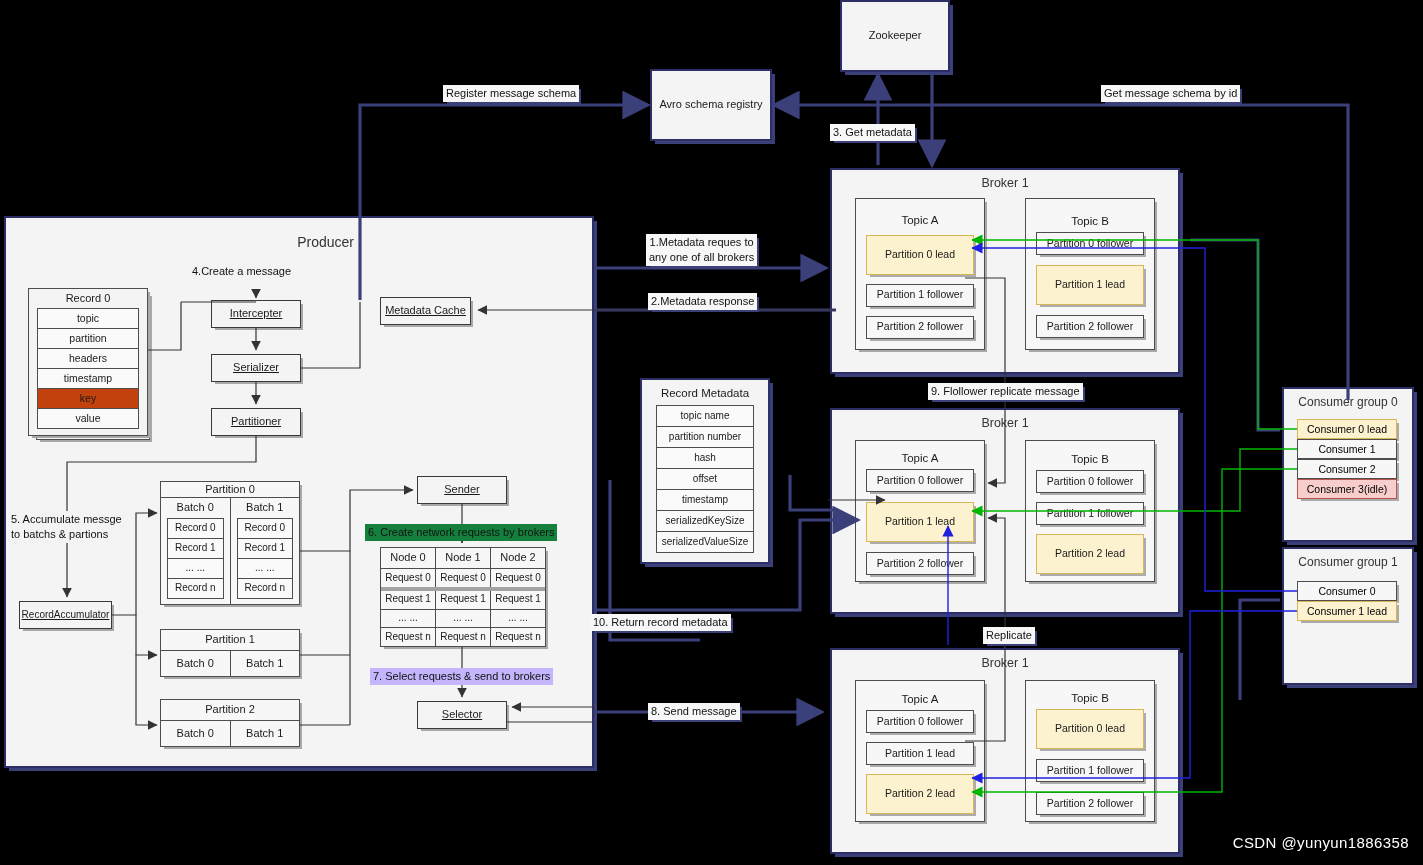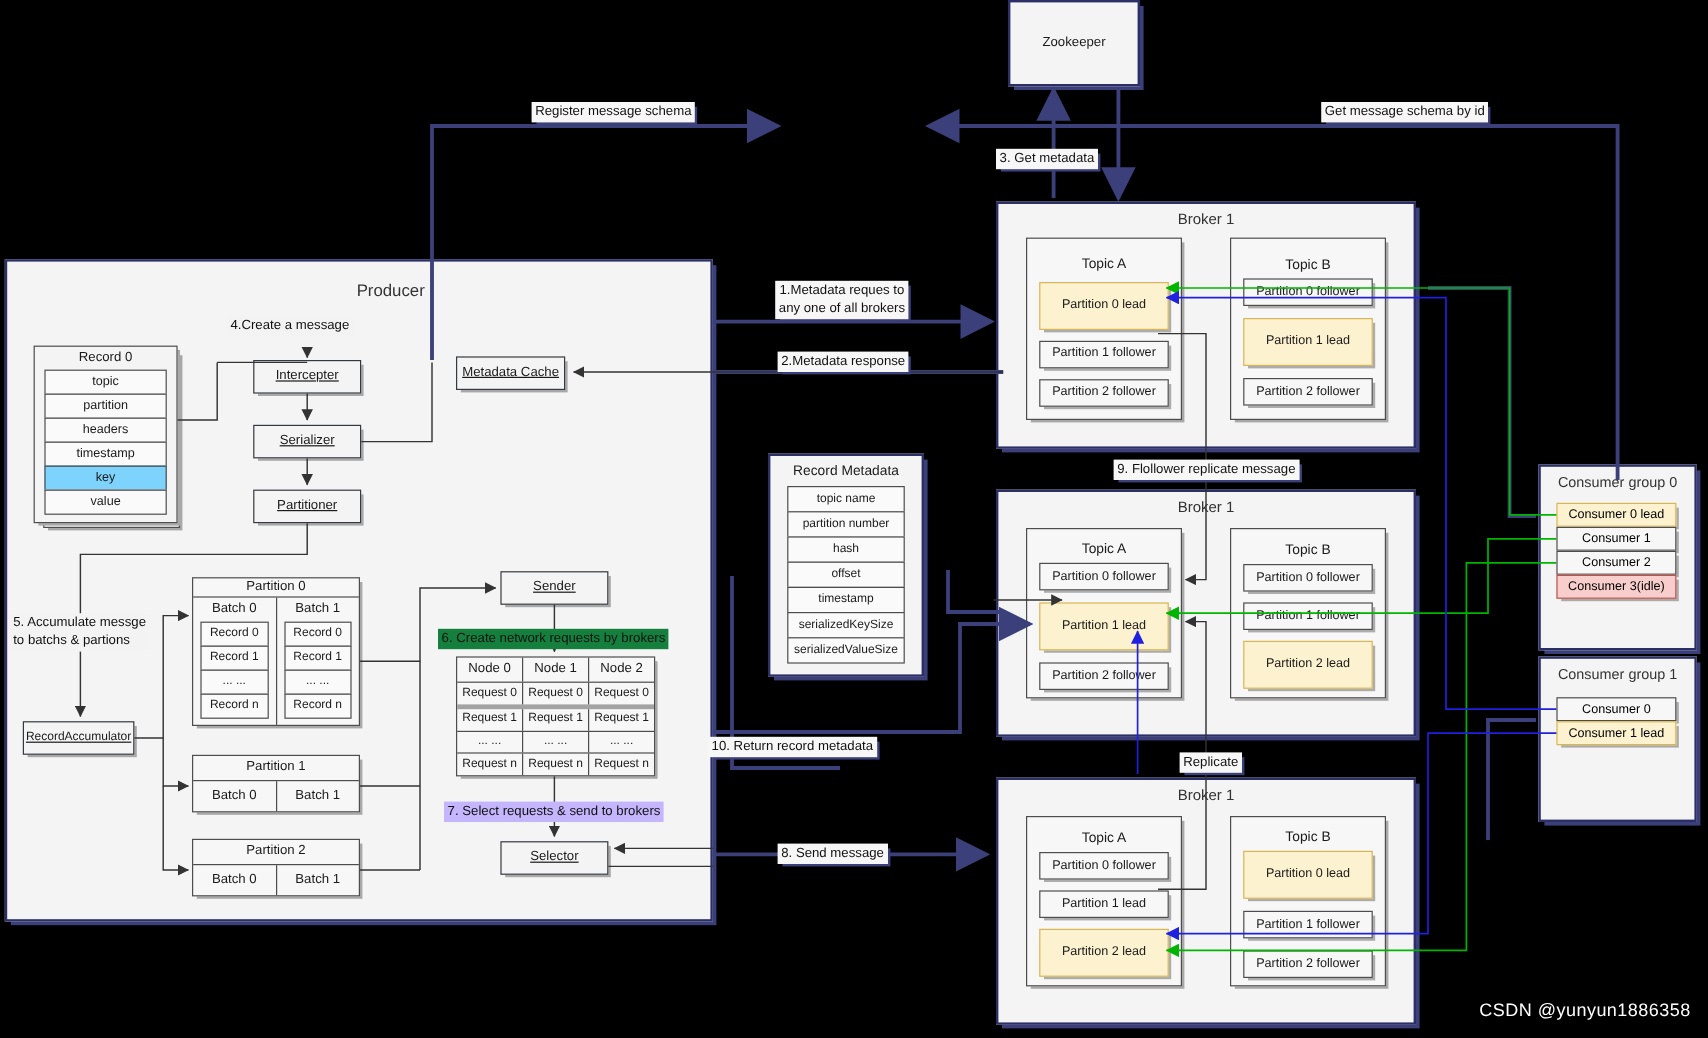--- a/index.html
+++ b/index.html
@@ -81,35 +81,38 @@
     <path class="navyline" d="M610,480 L610,640 L700,640"></path>
 
     <path class="navyline" d="M1280,430 L1258,430 L1258,240 L1190,240"></path>
     <path class="navyline" d="M1280,600 L1240,600 L1240,700"></path>
   </svg>
 
   <div class="box navy" style="left:840px;top:0px;width:110px;height:72px;">
     <span>Zookeeper</span>
   </div>
 
+  <div class="box navy" style="left:650px;top:69px;width:122px;height:72px;">
+    <span>Avro schema registry</span>
+  </div>
 
   <div class="box navy titlebox" style="left:4px;top:216px;width:590px;height:552px;justify-content:flex-end;">
     <span class="title-lg" style="margin-right:238px;margin-top:10px;">Producer</span>
   </div>
 
   <div class="pile" style="left:36px;top:292px;width:114px;height:148px;background:#f4f4f4;border:1px solid #4d4d4d;box-shadow:3px 3px 0 -1px #a8a8a8;"></div>
   <div class="box" style="left:28px;top:288px;width:120px;height:148px;background:#f4f4f4;border:1px solid #4d4d4d;
               flex-direction:column;align-items:stretch;justify-content:flex-start;padding:0;box-shadow:3px 3px 0 -1px #a8a8a8;">
     <div style="height:20px;display:flex;align-items:center;justify-content:center;font-size:11px;">Record 0</div>
     <div style="margin:0 8px 6px 8px;">
       <div class="rfield" style="height:19px;border:1px solid #4d4d4d;background:#fafafa;display:flex;align-items:center;justify-content:center;font-size:10.5px;margin-bottom:-1px;">topic</div>
       <div class="rfield" style="height:19px;border:1px solid #4d4d4d;background:#fafafa;display:flex;align-items:center;justify-content:center;font-size:10.5px;margin-bottom:-1px;">partition</div>
       <div class="rfield" style="height:19px;border:1px solid #4d4d4d;background:#fafafa;display:flex;align-items:center;justify-content:center;font-size:10.5px;margin-bottom:-1px;">headers</div>
       <div class="rfield" style="height:19px;border:1px solid #4d4d4d;background:#fafafa;display:flex;align-items:center;justify-content:center;font-size:10.5px;margin-bottom:-1px;">timestamp</div>
-      <div class="rfield" style="height:19px;border:1px solid #4d4d4d;background:#7dd3fc;display:flex;align-items:center;justify-content:center;font-size:10.5px;margin-bottom:-1px;">key</div>
+      <div class="rfield" style="height:19px;border:1px solid #4d4d4d;background:#c2410c;display:flex;align-items:center;justify-content:center;font-size:10.5px;margin-bottom:-1px;">key</div>
       <div class="rfield" style="height:19px;border:1px solid #4d4d4d;background:#fafafa;display:flex;align-items:center;justify-content:center;font-size:10.5px;">value</div>
     </div>
   </div>
 
   <div class="box grey-sh" style="left:211px;top:300px;width:90px;height:28px;">
     <span>Intercepter</span>
   </div>
   <div class="box grey-sh" style="left:211px;top:354px;width:90px;height:28px;">
     <span>Serializer</span>
   </div>

